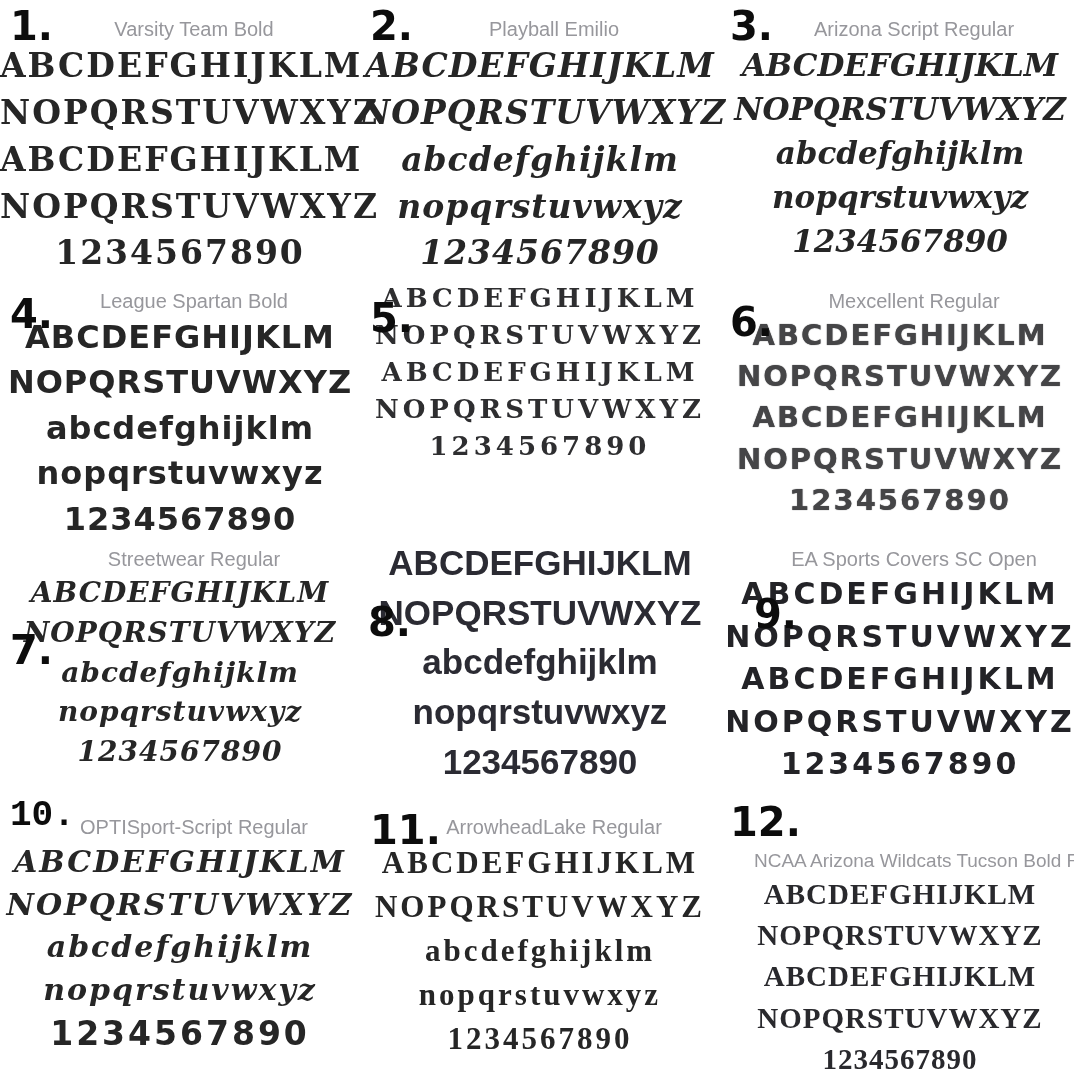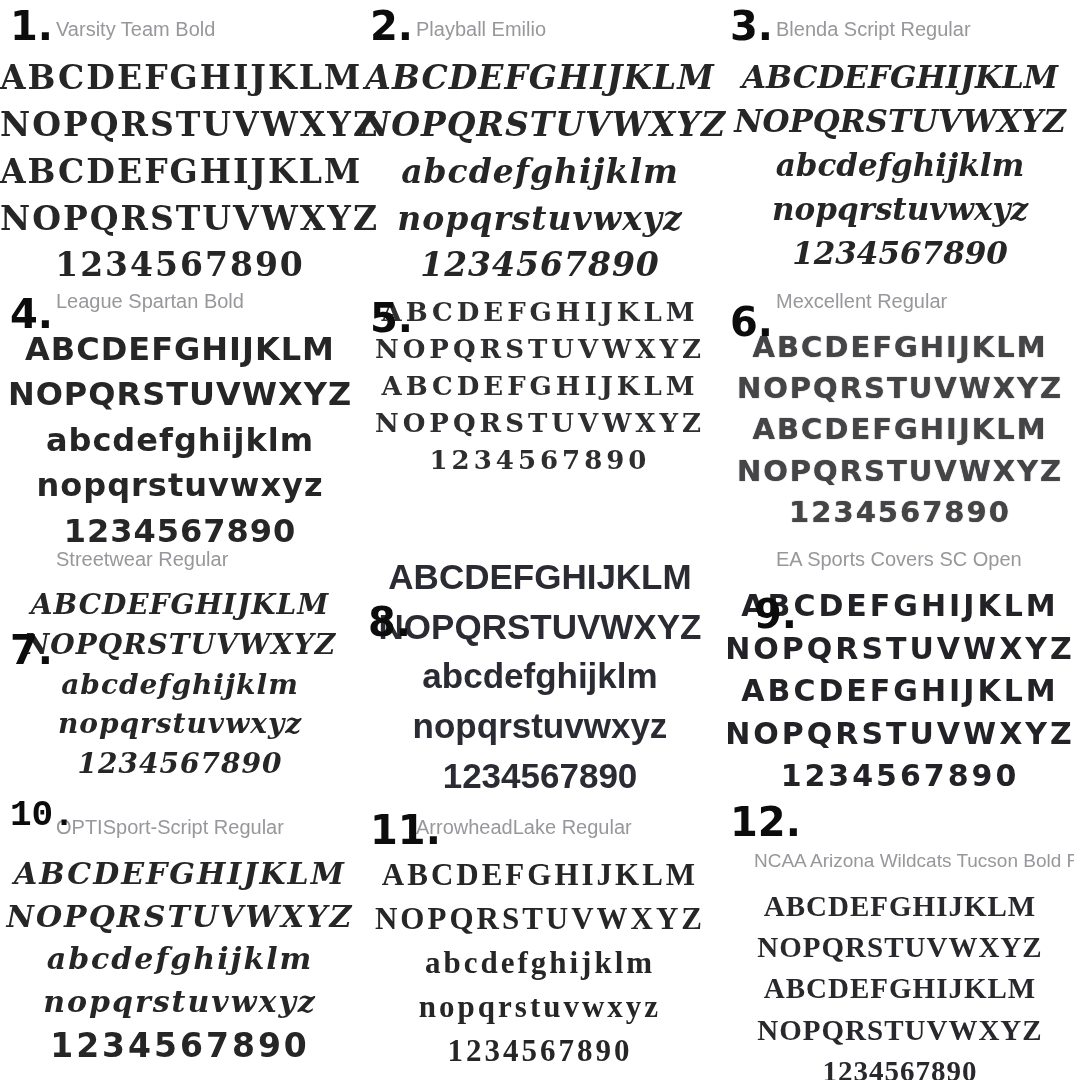--- a/index.html
+++ b/index.html
@@ -10,25 +10,25 @@
     grid-template-rows:272px 258px 268px 282px;
     font-family:"Liberation Sans", sans-serif;
   }
   .cell{position:relative;padding-top:8px;box-sizing:border-box;}
   .num{
     position:absolute;left:10px;top:6px;
     font-family:"DejaVu Sans", sans-serif;
     font-weight:800;font-size:40px;color:#0c0c0c;line-height:1;
   }
   .title{
-    text-align:left;margin:10px 28px 2px 28px;
+    text-align:center;margin:10px 28px 2px 28px;
     font-size:20px;color:#97979c;font-weight:400;
     white-space:nowrap;overflow:hidden;padding-left:28px;
   }
-  .lines{margin-top:14px;}
+  .lines{margin-top:0;}
   .line{
     text-align:center;white-space:nowrap;color:#262626;
     line-height:1.42;
   }
 
   
   .c1 .line{font-family:"DejaVu Serif", serif;font-weight:700;font-size:33px;letter-spacing:2px;}
   
   .c2 .line{font-family:"DejaVu Serif", serif;font-style:italic;font-weight:600;font-size:33px;letter-spacing:1px;}
   
@@ -87,21 +87,21 @@
       <div class="line">ABCDEFGHIJKLM</div>
       <div class="line">NOPQRSTUVWXYZ</div>
       <div class="line">abcdefghijklm</div>
       <div class="line">nopqrstuvwxyz</div>
       <div class="line">1234567890</div>
     </div>
   </div>
 
   <div class="cell c3">
     <div class="num">3.</div>
-    <div class="title">Blenda Script Regular</div>
+    <div class="title">Arizona Script Regular</div>
     <div class="lines">
       <div class="line">ABCDEFGHIJKLM</div>
       <div class="line">NOPQRSTUVWXYZ</div>
       <div class="line">abcdefghijklm</div>
       <div class="line">nopqrstuvwxyz</div>
       <div class="line">1234567890</div>
     </div>
   </div>
 
   <div class="cell c4">

